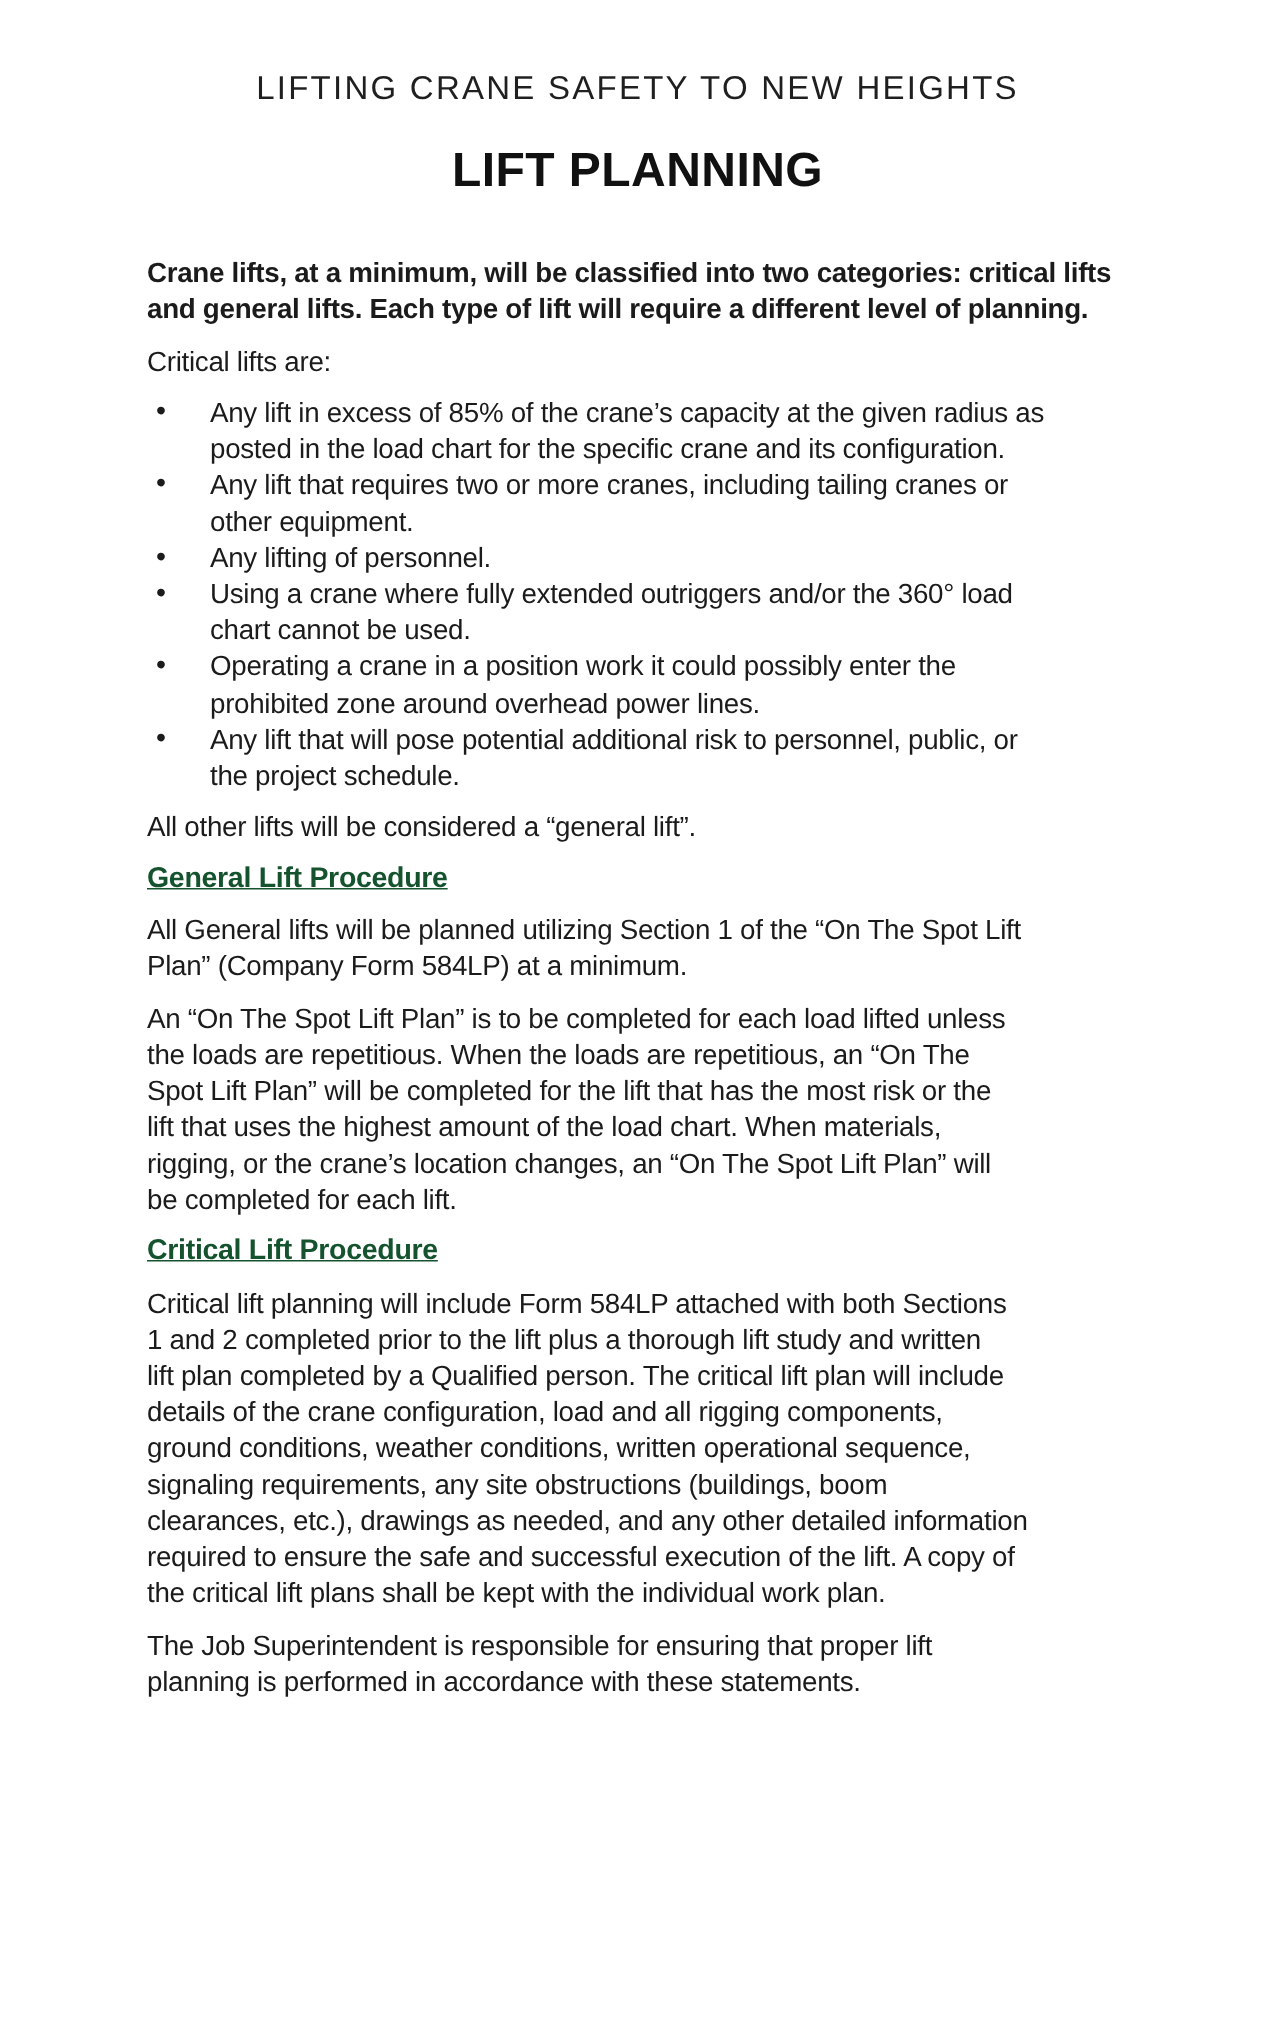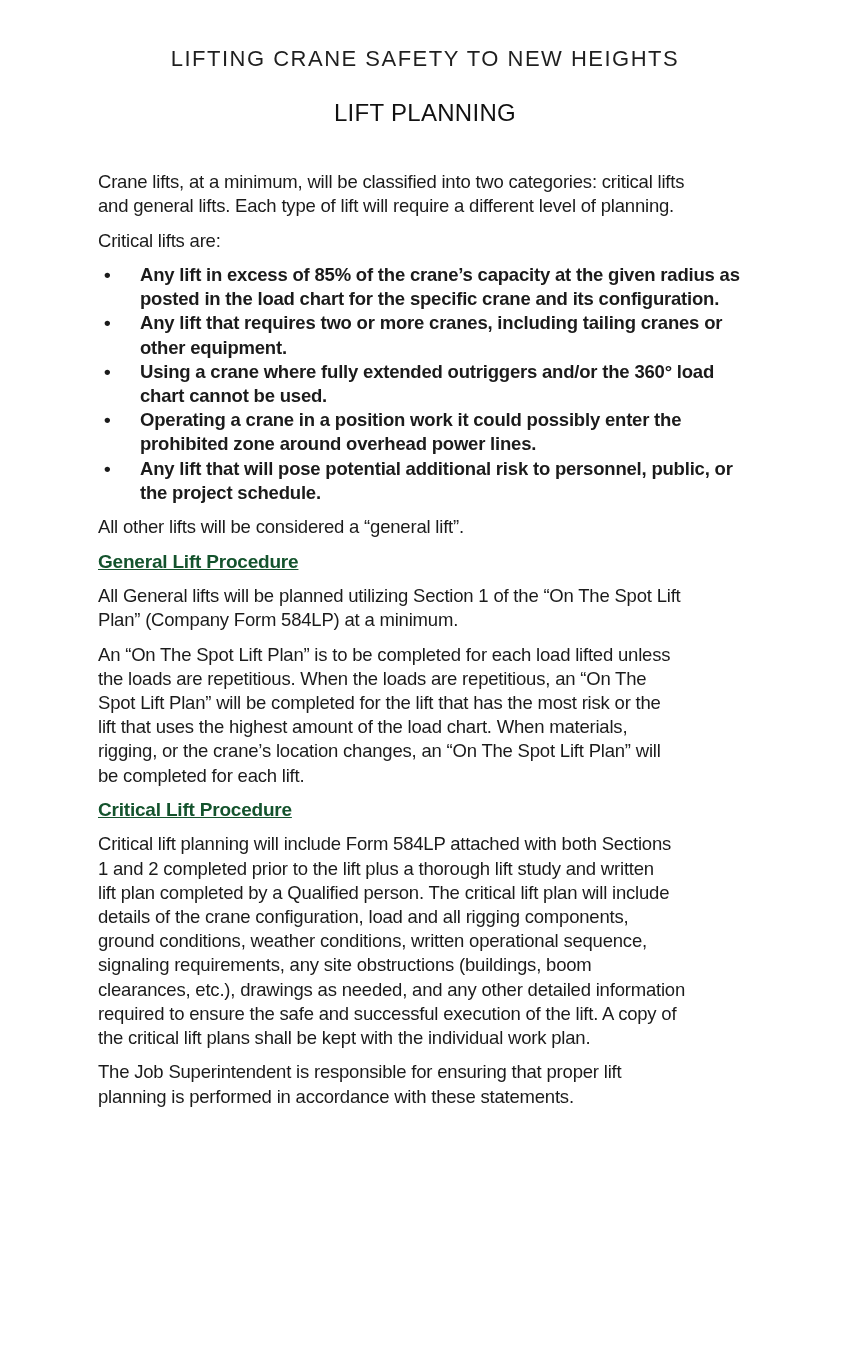--- a/index.html
+++ b/index.html
@@ -24,58 +24,57 @@
   }
   .doc-header {
     font-size: 22px;
     line-height: 26px;
     letter-spacing: 1.5px;
     color: #1f1f1f;
     font-weight: 400;
   }
   .doc-title {
     margin: 25px 0 0 0;
-    font-size: 24px;
+    font-size: 32px;
     line-height: 32px;
-    font-weight: 400;
+    font-weight: 700;
     letter-spacing: 0.3px;
     color: #111111;
   }
   .content {
     padding: 0 64px 0 98px;
   }
   .body-text {
     margin: 0 0 10.2px 0;
     font-size: 18.5px;
     line-height: 24.2px;
     letter-spacing: -0.2px;
     white-space: pre-line;
     color: #1b1b1b;
   }
-  .first-para { margin-top: 41px; }
+  .first-para { margin-top: 41px; font-weight: bold; }
   .bold { font-weight: 400; }
   .section-heading {
     margin: 0 0 10.2px 0;
     font-size: 19px;
     line-height: 24.2px;
     letter-spacing: -0.2px;
     font-weight: 700;
     text-decoration: underline;
     color: #14532d;
   }
   ul.bullet-list {
     list-style: none;
     margin: 0 0 10.2px 0;
     padding: 0;
   }
   ul.bullet-list li {
     position: relative;
     margin: 0;
     padding-left: 42px;
-    font-weight: bold;
   }
   ul.bullet-list li::before {
     content: "\2022";
     position: absolute;
     left: 6px;
     top: 0;
     line-height: 24.2px;
     font-size: 19px;
     color: #1b1b1b;
   }
@@ -95,20 +94,21 @@
     <p class="body-text first-para">Crane lifts, at a minimum, will be classified into two categories: critical lifts
 and general lifts. Each type of lift will require a different level of planning.</p>
 
     <p class="body-text">Critical lifts are:</p>
 
     <ul class="bullet-list">
       <li class="body-text">Any lift in excess of 85% of the crane’s capacity at the given radius as
 posted in the load chart for the specific crane and its configuration.</li>
       <li class="body-text">Any lift that requires two or more cranes, including tailing cranes or
 other equipment.</li>
+      <li class="body-text">Any lifting of personnel.</li>
       <li class="body-text">Using a crane where fully extended outriggers and/or the 360° load
 chart cannot be used.</li>
       <li class="body-text">Operating a crane in a position work it could possibly enter the
 prohibited zone around overhead power lines.</li>
       <li class="body-text">Any lift that will pose potential additional risk to personnel, public, or
 the project schedule.</li>
     </ul>
 
     <p class="body-text bold">All other lifts will be considered a “general lift”.</p>
 

